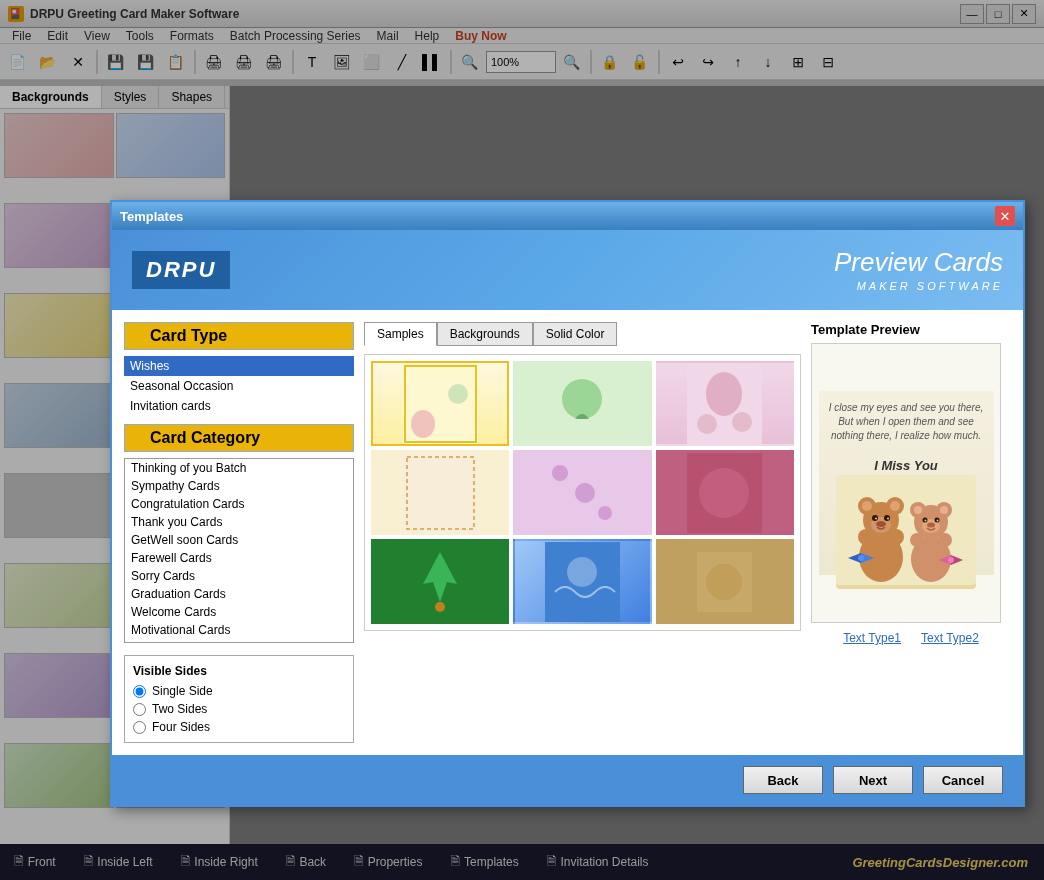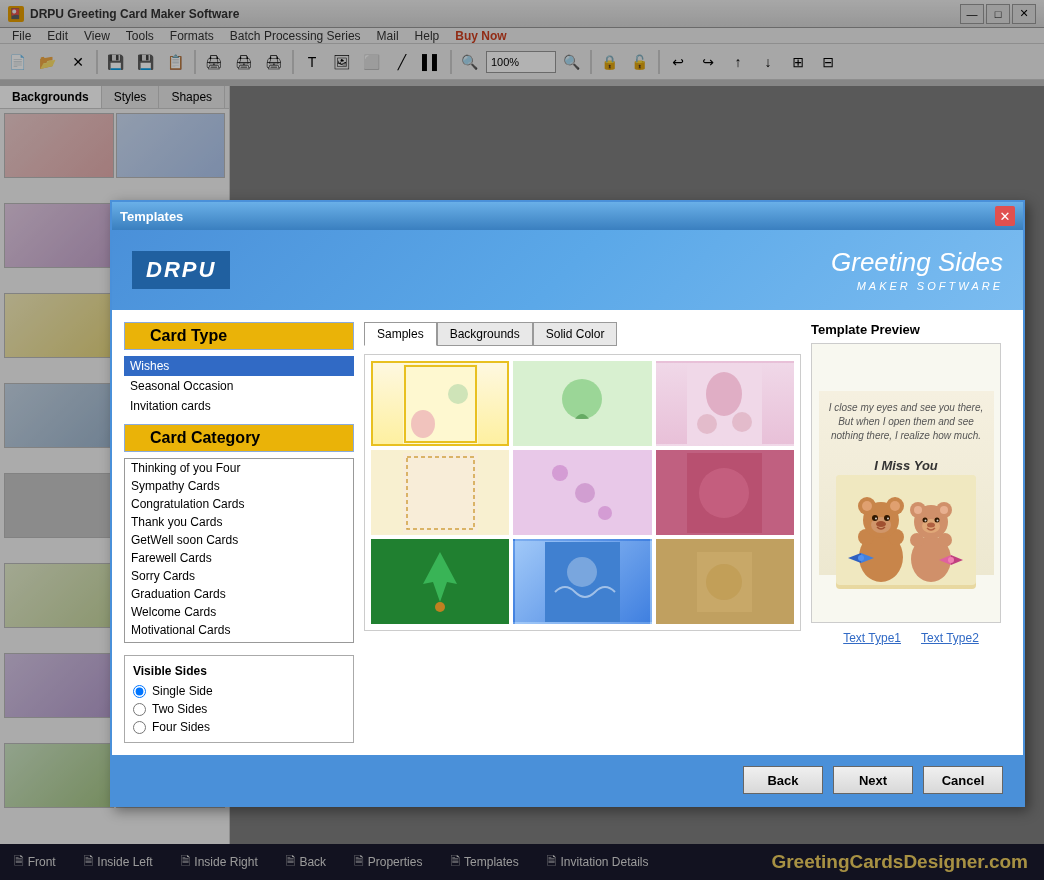--- a/index.html
+++ b/index.html
@@ -30,21 +30,21 @@
 
     .thumbnail-grid { display: grid; grid-template-columns: 1fr 1fr; gap: 2px; padding: 4px; overflow-y: auto; height: calc(100% - 32px); }
     .thumb { width: 100%; height: 65px; background: #ddd; border: 1px solid #bbb; cursor: pointer; overflow: hidden; display: flex; align-items: center; justify-content: center; }
 
     
     .main-area { position: absolute; left: 230px; top: 86px; right: 0; bottom: 36px; background: #808080; }
 
     
     .status-bar { position: absolute; bottom: 0; left: 0; right: 0; height: 36px; background: #1a1a2e; display: flex; align-items: center; color: #ccc; font-size: 12px; }
     .status-tab { padding: 6px 14px; display: flex; align-items: center; gap: 4px; cursor: pointer; color: #ddd; }
-    .status-brand { margin-left: auto; padding: 0 16px; color: #f0d060; font-weight: bold; font-size: 19px; }
+    .status-brand { margin-left: auto; padding: 0 16px; color: #f0d060; font-weight: bold; font-size: 13px; font-style: italic; }
 
     
     .dialog-overlay { position: absolute; left: 0; top: 0; right: 0; bottom: 0; background: rgba(0,0,0,0.3); z-index: 100; }
     .dialog { position: absolute; left: 110px; top: 200px; width: 915px; background: white; border: 2px solid #4a90d9; box-shadow: 4px 4px 12px rgba(0,0,0,0.4); }
     .dialog-titlebar { background: linear-gradient(to bottom, #6ab0e8, #3a7fbf); height: 28px; display: flex; align-items: center; padding: 0 8px; color: white; font-weight: bold; font-size: 13px; }
     .dialog-title-text { flex: 1; }
     .dialog-close { width: 20px; height: 20px; background: #e05050; border: none; color: white; cursor: pointer; font-size: 13px; display: flex; align-items: center; justify-content: center; border-radius: 2px; }
 
     .dialog-header { background: linear-gradient(135deg, #4a90d9 0%, #5ba8e8 50%, #7bbcf0 100%); height: 80px; display: flex; align-items: center; justify-content: space-between; padding: 0 20px; }
     .drpu-logo { background: #2060a0; color: white; font-size: 22px; font-weight: 900; padding: 6px 14px; letter-spacing: 2px; font-style: italic; }
@@ -205,39 +205,39 @@
   <div class="dialog">
 
     <div class="dialog-titlebar">
       <span class="dialog-title-text">Templates</span>
       <button class="dialog-close">✕</button>
     </div>
 
     <div class="dialog-header">
       <div class="drpu-logo">DRPU</div>
       <div class="greeting-logo">
-        <span>Greeting Sides</span>
+        <span>Preview Cards</span>
         <span class="greeting-logo-sub">MAKER  SOFTWARE</span>
       </div>
     </div>
 
     <div class="dialog-body">
 
       <div class="card-type-section">
         <div class="section-header">Card Type</div>
         <ul class="card-type-list">
           <li class="card-type-item selected">Wishes</li>
           <li class="card-type-item">Seasonal Occasion</li>
           <li class="card-type-item">Invitation cards</li>
         </ul>
 
         <div class="card-category-section">
           <div class="section-header">Card Category</div>
           <div class="cat-list">
-            <div class="cat-item">Thinking of you Four</div>
+            <div class="cat-item">Thinking of you Batch</div>
             <div class="cat-item">Sympathy Cards</div>
             <div class="cat-item">Congratulation Cards</div>
             <div class="cat-item">Thank you Cards</div>
             <div class="cat-item">GetWell soon Cards</div>
             <div class="cat-item">Farewell Cards</div>
             <div class="cat-item">Sorry Cards</div>
             <div class="cat-item">Graduation Cards</div>
             <div class="cat-item">Welcome Cards</div>
             <div class="cat-item">Motivational Cards</div>
             <div class="cat-item">Retirement Cards</div>

